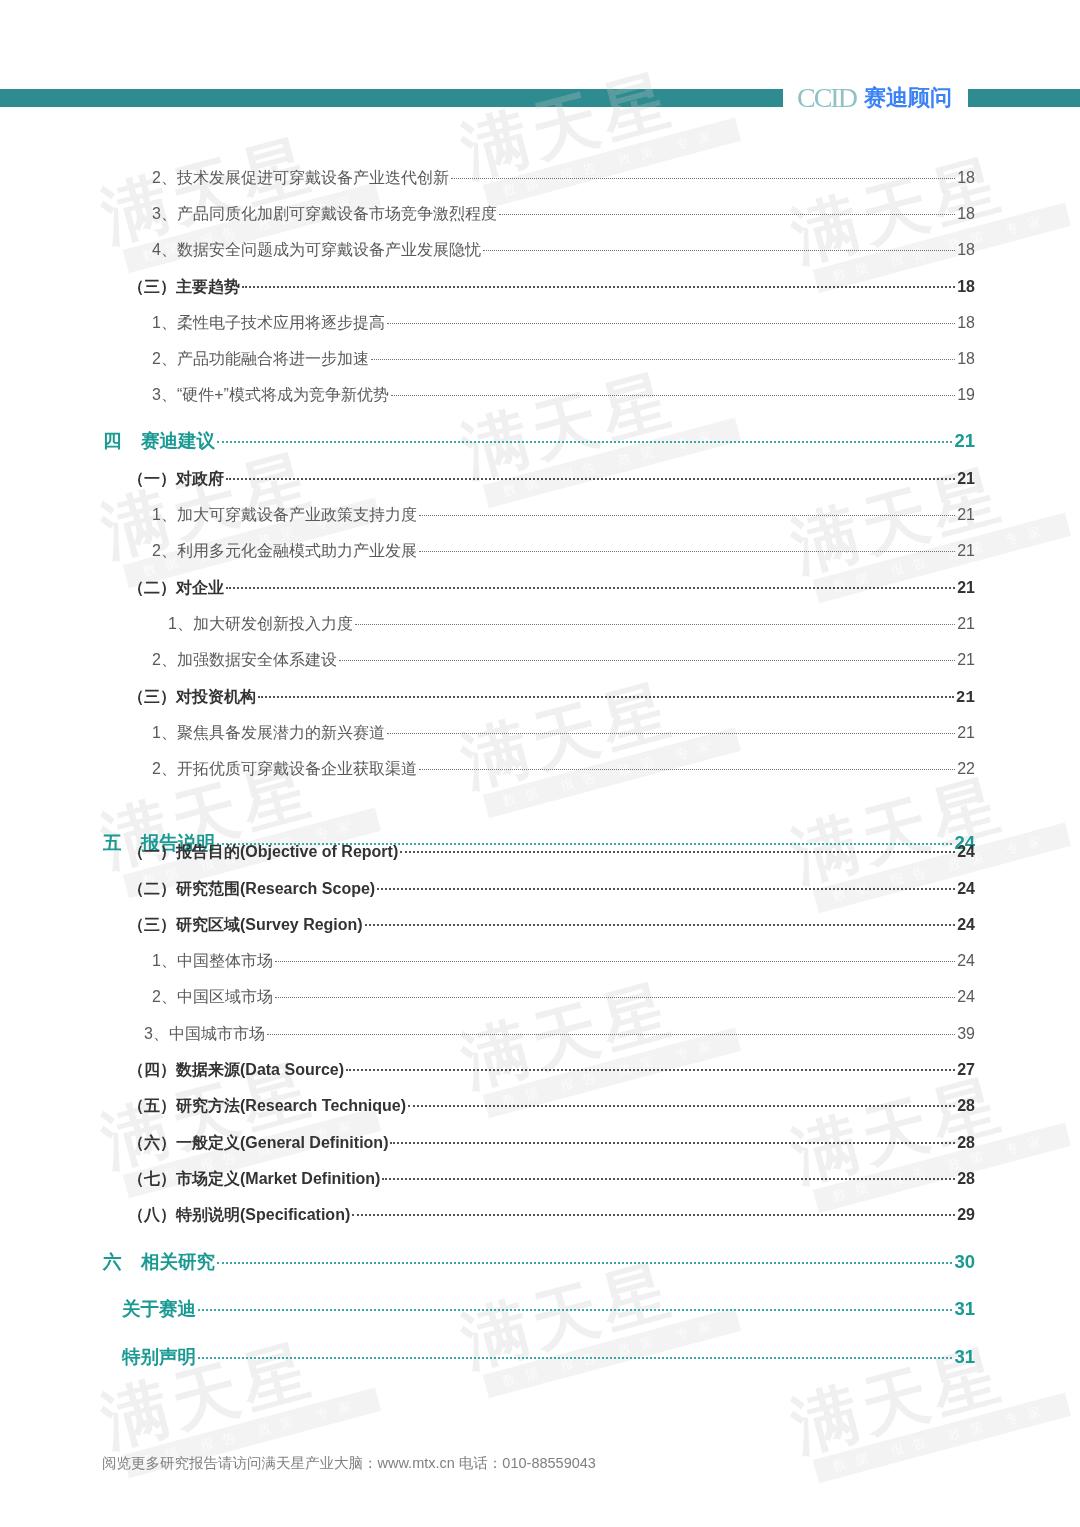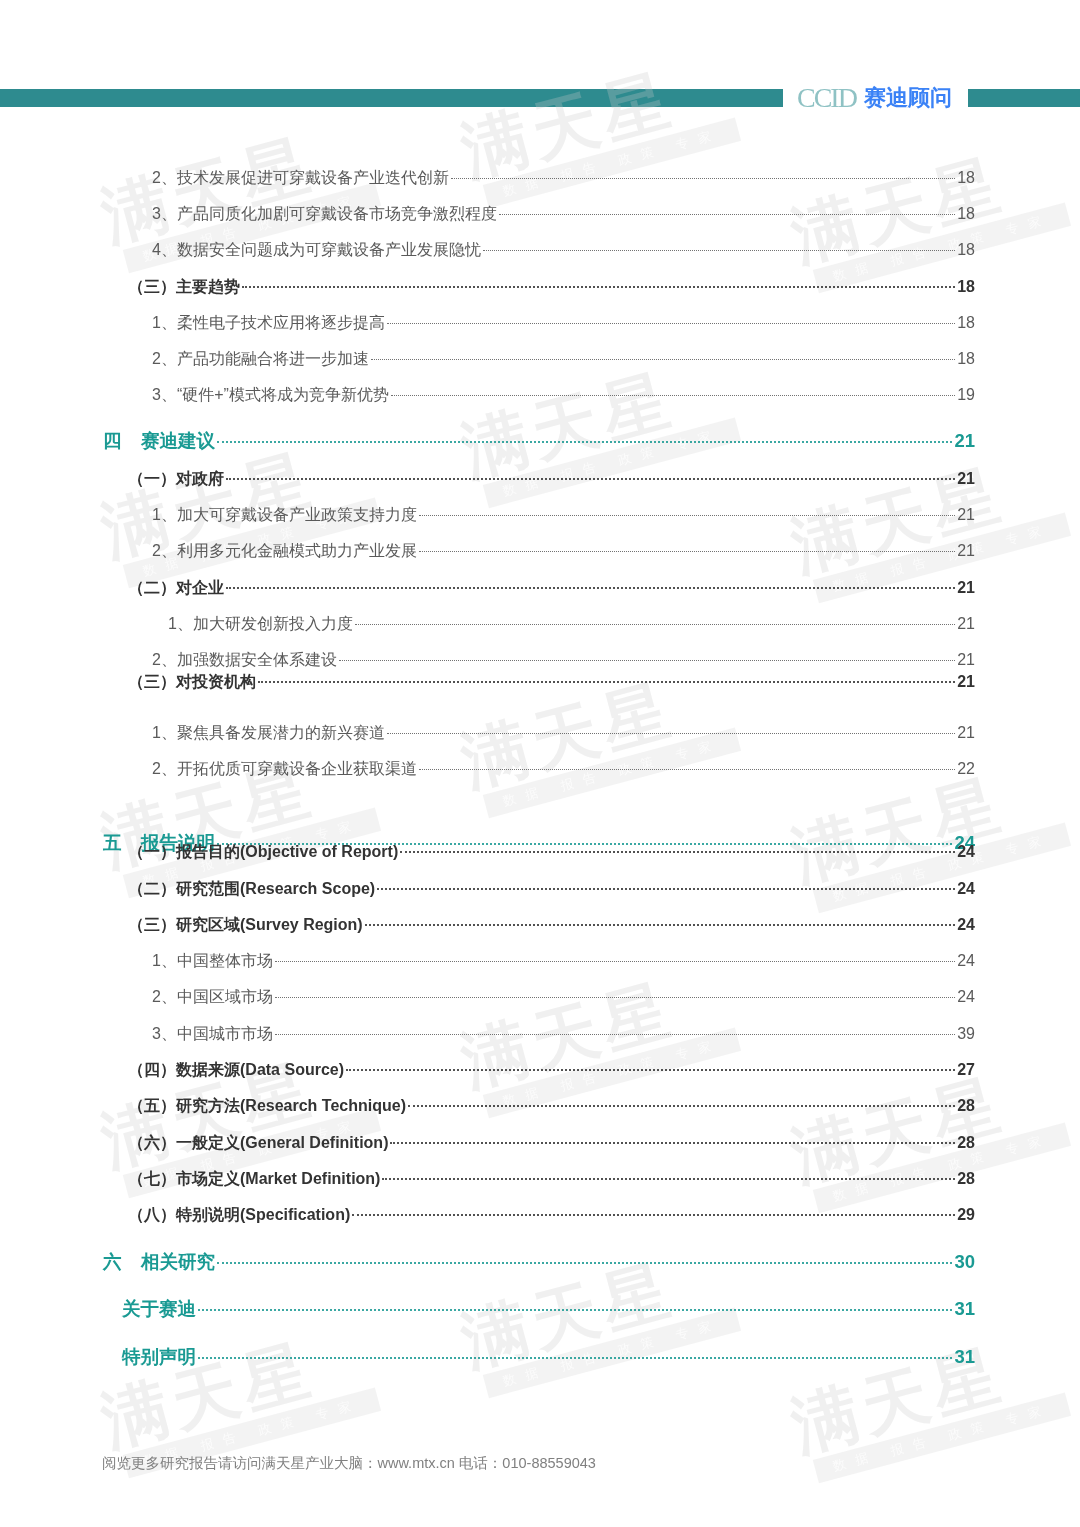--- a/index.html
+++ b/index.html
@@ -274,21 +274,21 @@
   <div class="toc-row lvl3" style="left:168px; top:614px;">
     <span class="label">1、加大研发创新投入力度</span>
     <span class="leader"></span>
     <span class="page">21</span>
   </div>
   <div class="toc-row lvl3" style="left:152px; top:650px;">
     <span class="label">2、加强数据安全体系建设</span>
     <span class="leader"></span>
     <span class="page">21</span>
   </div>
-  <div class="toc-row lvl2" style="left:128px; top:672px;">
+  <div class="toc-row lvl2" style="left:128px; top:687px;font-family:Liberation Mono, monospace;">
     <span class="label">（三）对投资机构</span>
     <span class="leader"></span>
     <span class="page">21</span>
   </div>
   <div class="toc-row lvl3" style="left:152px; top:723px;">
     <span class="label">1、聚焦具备发展潜力的新兴赛道</span>
     <span class="leader"></span>
     <span class="page">21</span>
   </div>
   <div class="toc-row lvl3" style="left:152px; top:759px;">
@@ -319,21 +319,21 @@
   <div class="toc-row lvl3" style="left:152px; top:951px;">
     <span class="label">1、中国整体市场</span>
     <span class="leader"></span>
     <span class="page">24</span>
   </div>
   <div class="toc-row lvl3" style="left:152px; top:987px;">
     <span class="label">2、中国区域市场</span>
     <span class="leader"></span>
     <span class="page">24</span>
   </div>
-  <div class="toc-row lvl3" style="left:152px; top:1024px;">
+  <div class="toc-row lvl3" style="left:144px; top:1024px;">
     <span class="label">3、中国城市市场</span>
     <span class="leader"></span>
     <span class="page">39</span>
   </div>
   <div class="toc-row lvl2" style="left:128px; top:1060px;">
     <span class="label">（四）数据来源(Data Source)</span>
     <span class="leader"></span>
     <span class="page">27</span>
   </div>
   <div class="toc-row lvl2" style="left:128px; top:1096px;">

